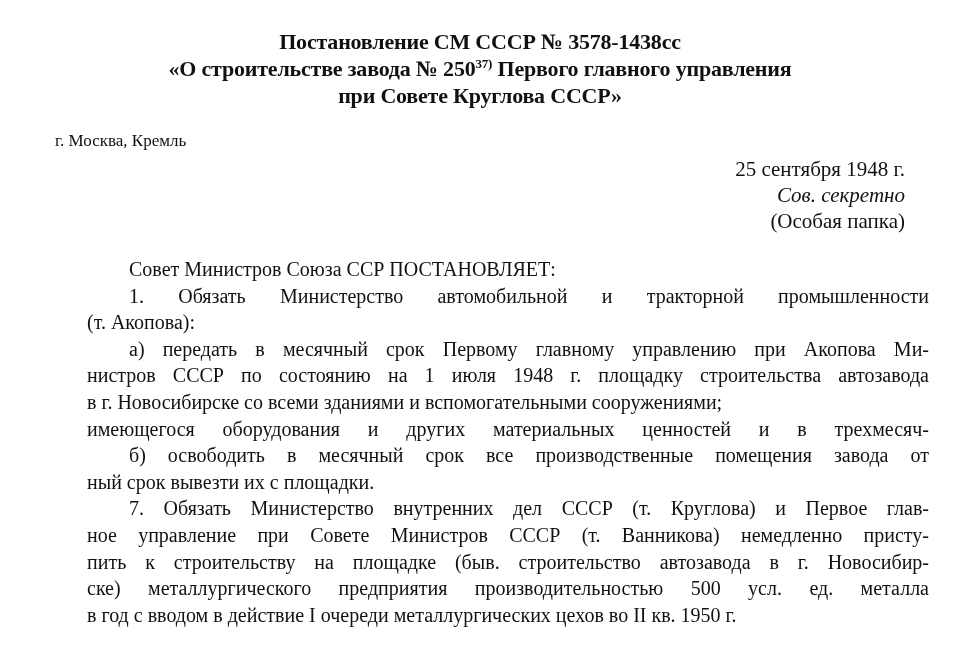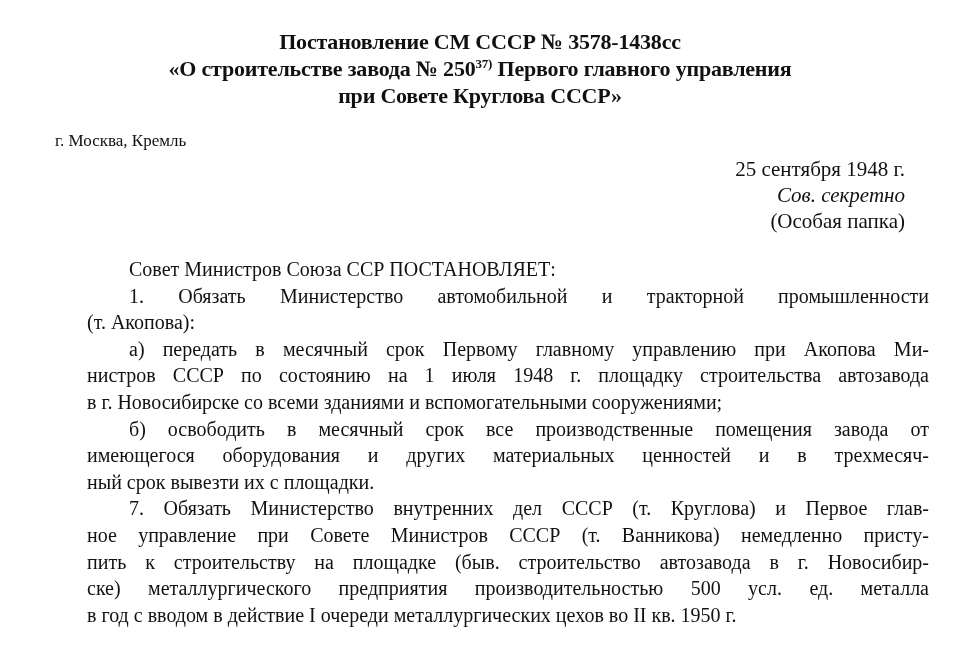--- a/index.html
+++ b/index.html
@@ -97,22 +97,22 @@
     <div>(Особая  папка)</div>
   </div>
 
   <div class="body-text">
     <span class="line indent last">Совет Министров Союза ССР ПОСТАНОВЛЯЕТ:</span>
     <span class="line indent">1. Обязать Министерство автомобильной и тракторной промышленности</span>
     <span class="line last">(т. Акопова):</span>
     <span class="line indent">а) передать в месячный срок Первому главному управлению при Акопова Ми-</span>
     <span class="line">нистров СССР по состоянию на 1 июля 1948 г. площадку строительства автозавода</span>
     <span class="line last">в г. Новосибирске со всеми зданиями и вспомогательными сооружениями;</span>
+    <span class="line">имеющегося оборудования и других материальных ценностей и в трехмесяч-</span>
     <span class="line indent">б) освободить в месячный срок все производственные помещения завода от</span>
-    <span class="line">имеющегося оборудования и других материальных ценностей и в трехмесяч-</span>
     <span class="line last">ный срок вывезти их с площадки.</span>
     <span class="line indent">7. Обязать Министерство внутренних дел СССР (т. Круглова) и Первое глав-</span>
     <span class="line">ное управление при Совете Министров СССР (т. Ванникова) немедленно присту-</span>
     <span class="line">пить к строительству на площадке (быв. строительство автозавода в г. Новосибир-</span>
     <span class="line">ске) металлургического предприятия производительностью 500 усл. ед. металла</span>
     <span class="line last">в год с вводом в действие I очереди металлургических цехов во II кв. 1950 г.</span>
   </div>
 
 </div>
 

